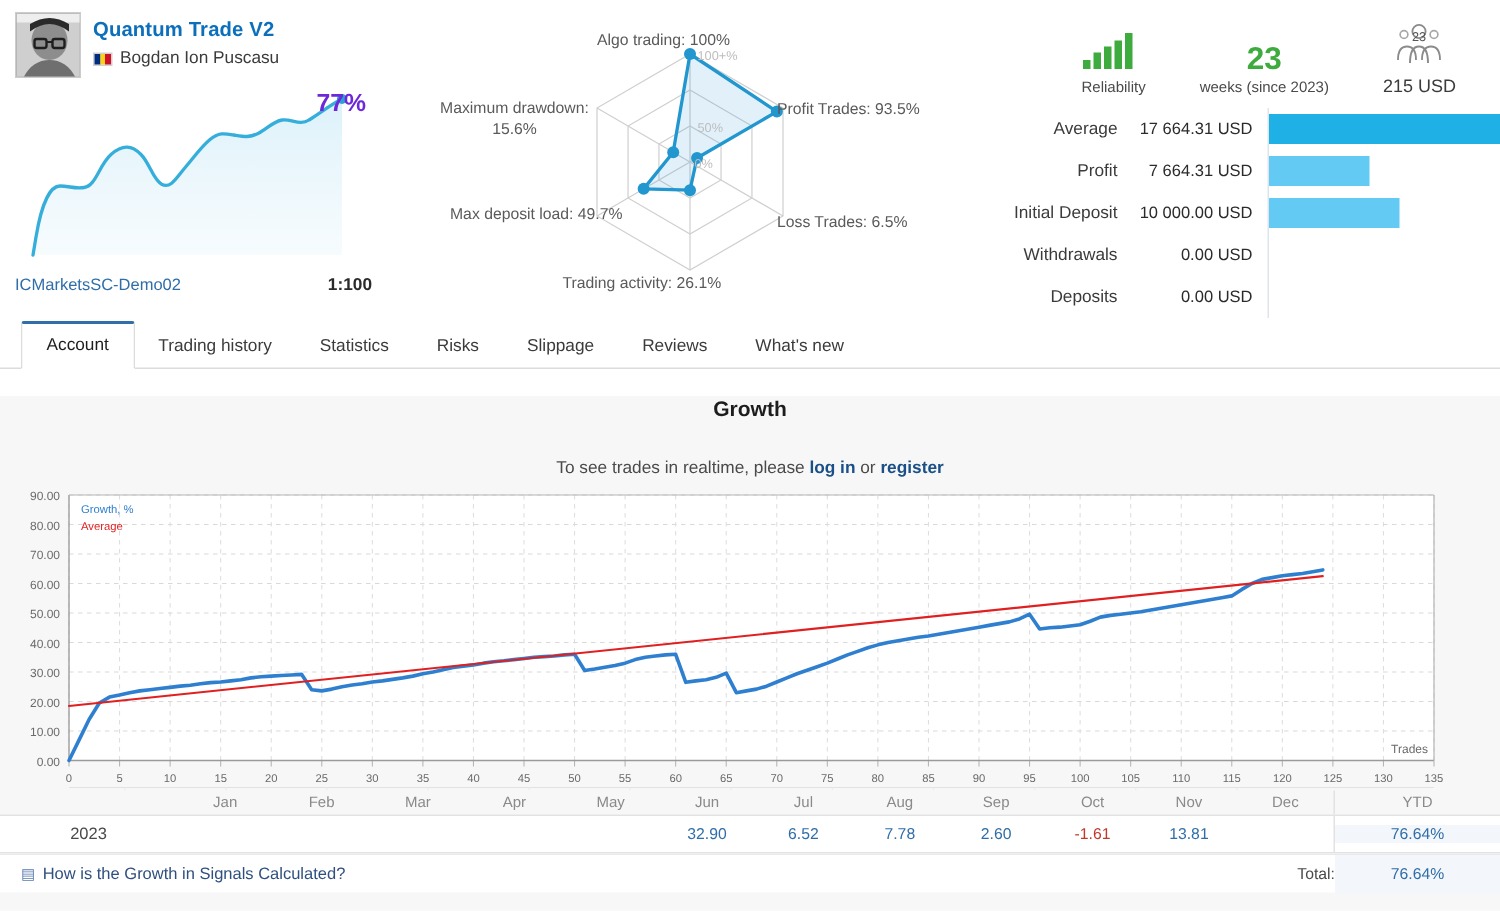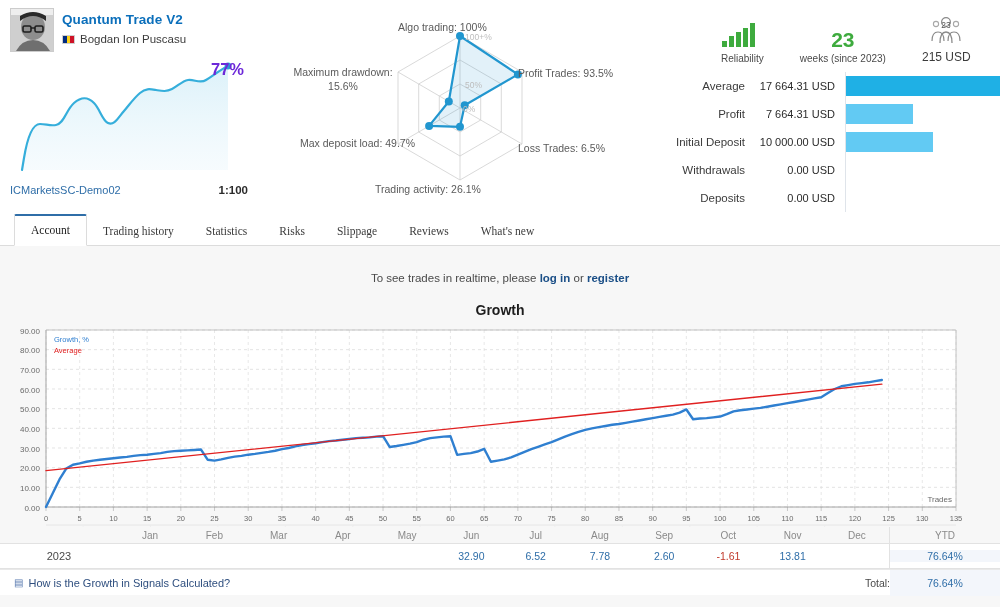--- a/index.html
+++ b/index.html
@@ -69,21 +69,21 @@
   #bars-table { margin-top:8px; }
   .bar-row { display:flex; align-items:center; height:28px; }
   .bar-label { width:84px; text-align:right; font-size:11.5px; color:#3b3b3b; }
   .bar-value { width:100px; text-align:right; padding-right:10px; font-size:11px; color:#2b2b2b; }
   .bar-track { flex:1; position:relative; height:28px; border-left:1px solid #dfe4ea; }
   .bar-fill { position:absolute; left:0; top:4px; height:20px; }
 
   
   #tabs-bar {
     height:34px; border-bottom:1px solid #dcdcdc; padding-left:14px;
-    display:flex; align-items:flex-end; background:#fff;font-family:Liberation Serif, serif;
+    display:flex; align-items:flex-end; background:#fff;
   }
   .tab {
     padding:7px 16px 8px 16px; font-size:11.5px; color:#3b3b3b; cursor:pointer;
     position:relative; top:1px; line-height:14px; white-space:nowrap;
   }
   .tab.active {
     border:1px solid #dcdcdc; border-bottom:1px solid #fff;
     border-top:2px solid #2f6ea8; background:#fff; color:#1d1d1d;
     border-radius:2px 2px 0 0;
   }
@@ -303,25 +303,25 @@
   <div class="tab">Trading history</div>
   <div class="tab">Statistics</div>
   <div class="tab">Risks</div>
   <div class="tab">Slippage</div>
   <div class="tab">Reviews</div>
   <div class="tab">What's new</div>
 </div>
 
 <div id="main">
 
+  <div id="growth-title">Growth</div>
+
   <div id="realtime-note">
     <span>To see trades in realtime, please </span><a href="#">log in</a><span> or </span><a href="#">register</a>
   </div>
-
-  <div id="growth-title">Growth</div>
 
   <div id="chart-panel">
     <svg id="chart-svg" width="1000" height="205" viewBox="0 0 1000 205">
         <rect x="46" y="8" width="910" height="177" fill="#ffffff"></rect>
         <line x1="46" y1="185" x2="956" y2="185" stroke="#d9d9d9" stroke-width="0.7" stroke-dasharray="3,3"></line>
         <text x="40" y="188.5" text-anchor="end" font-family="Liberation Sans, sans-serif" font-size="8" fill="#6a6a6a">0.00</text>
         <line x1="46" y1="165.33333333333334" x2="956" y2="165.33333333333334" stroke="#d9d9d9" stroke-width="0.7" stroke-dasharray="3,3"></line>
         <text x="40" y="168.83333333333334" text-anchor="end" font-family="Liberation Sans, sans-serif" font-size="8" fill="#6a6a6a">10.00</text>
         <line x1="46" y1="145.66666666666669" x2="956" y2="145.66666666666669" stroke="#d9d9d9" stroke-width="0.7" stroke-dasharray="3,3"></line>
         <text x="40" y="149.16666666666669" text-anchor="end" font-family="Liberation Sans, sans-serif" font-size="8" fill="#6a6a6a">20.00</text>

